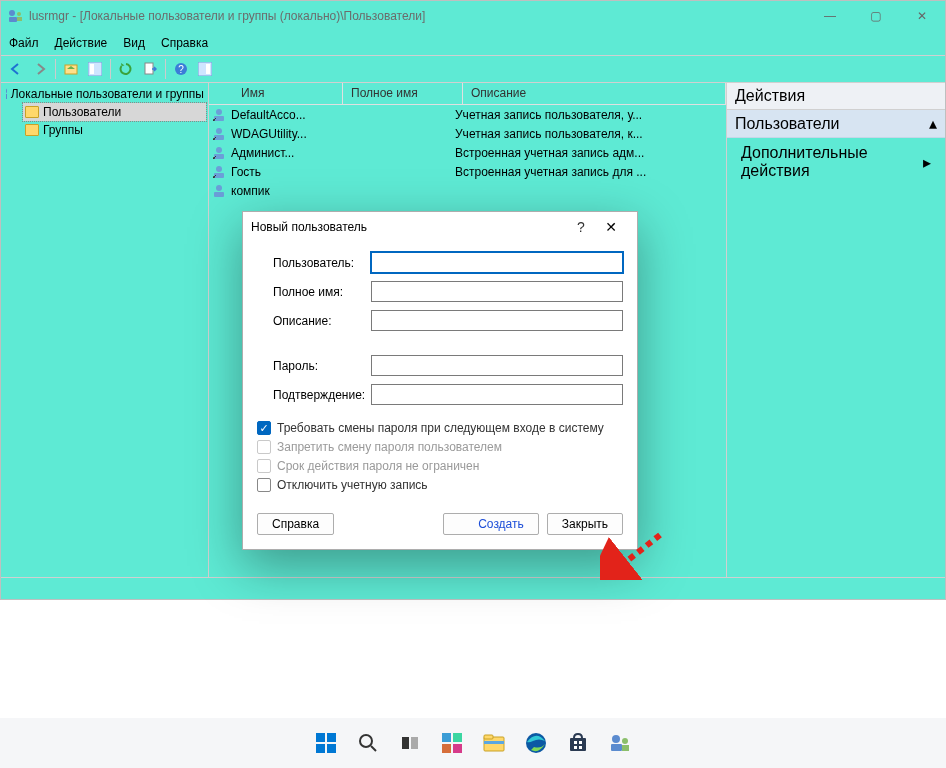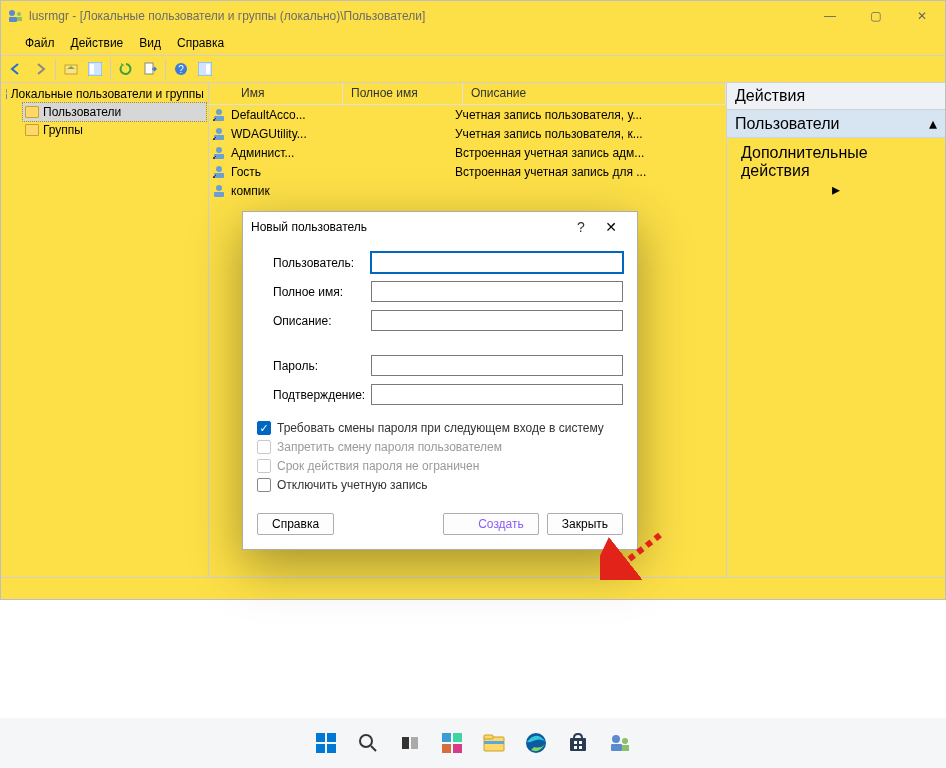--- a/index.html
+++ b/index.html
@@ -1,22 +1,22 @@
 <!DOCTYPE html>
 <html><head>
 <meta charset="utf-8">
 <style>
   * { box-sizing: border-box; font-family: "Segoe UI", Tahoma, sans-serif; }
   body { margin: 0; background: #fff; width: 946px; height: 768px; overflow: hidden; }
-  .window { width: 946px; height: 600px; border: 1px solid #bfbfbf; display: flex; flex-direction: column; background: #fde047; }
+  .window { width: 946px; height: 600px; border: 1px solid #bfbfbf; display: flex; flex-direction: column; background: #5eead4; }
   .titlebar { height: 30px; display: flex; align-items: center; padding: 0 0 0 6px; color: #6b6b6b; font-size: 12px; }
   .titlebar .icon { width: 16px; height: 16px; margin-right: 6px; }
   .winctrls { margin-left: auto; display: flex; }
   .winctrl { width: 46px; height: 30px; display: flex; align-items: center; justify-content: center; color: #666; font-size: 12px; }
-  .menubar { height: 24px; display: flex; align-items: center; padding: 0 16px; font-size: 12px; }
+  .menubar { height: 24px; display: flex; align-items: center; padding: 0 0; font-size: 12px; }
   .menubar span { padding: 2px 8px; cursor: default; }
   .toolbar { height: 28px; display: flex; align-items: center; border-top: 1px solid #d0d0d0; border-bottom: 1px solid #d0d0d0; padding: 0 4px; gap: 2px; }
   .toolbar .tb { width: 22px; height: 22px; display: flex; align-items: center; justify-content: center; }
   .toolbar .sep { width: 1px; height: 20px; background: #ccc; margin: 0 2px; }
   .body { flex: 1; display: flex; min-height: 0; }
   .tree { width: 208px; border-right: 1px solid #d0d0d0; font-size: 12px; padding: 2px; overflow: hidden; white-space: nowrap; }
   .tree-item { display: flex; align-items: center; height: 18px; padding: 0 2px; gap: 4px; }
   .tree-item.child { margin-left: 20px; }
   .tree-item.sel { background: #d7d7d7; outline: 1px dotted #888; }
   .folder-ico { width: 14px; height: 12px; background: #ffd86b; border: 1px solid #c9a227; border-radius: 1px; flex: none; }
@@ -29,21 +29,21 @@
   .listrows { font-size: 12px; }
   .row { display: flex; align-items: center; height: 19px; }
   .uicon { width: 16px; height: 16px; margin: 0 4px 0 2px; flex: none; position: relative; }
   .uicon svg { width: 16px; height: 16px; }
   .cname { width: 104px; white-space: nowrap; overflow: hidden; }
   .cfull { width: 120px; }
   .cdesc { flex: 1; white-space: nowrap; overflow: hidden; }
   .actions { width: 218px; font-size: 16px; display: flex; flex-direction: column; }
   .actions .ahead { background: #eef1f5; border-bottom: 1px solid #d0d0d0; padding: 4px 8px; font-weight: 400; }
   .actions .asel { background: #d7e4f2; padding: 4px 8px; display: flex; align-items: center; justify-content: space-between; border-bottom: 1px solid #c6d6e8;}
-  .actions .aitem { padding: 6px 14px; display: flex; align-items: center; justify-content: space-between; flex-direction: column; }
+  .actions .aitem { padding: 6px 14px; display: flex; align-items: center; justify-content: space-between; }
   .statusbar { height: 22px; border-top: 1px solid #d0d0d0; }
 
   
   .dialog { position: absolute; left: 242px; top: 211px; width: 396px; background: #fff; border: 1px solid #adadad; box-shadow: 0 16px 48px rgba(0,0,0,.35); font-size: 12px; }
   .dlg-title { height: 30px; display: flex; align-items: center; padding: 0 8px; font-size: 12px; }
   .dlg-title .spacer { flex: 1; }
   .dlg-title .hbtn { width: 24px; text-align: center; color: #333; font-size: 14px; }
   .dlg-title .xbtn { width: 36px; text-align: center; font-size: 14px; }
   .dlg-body { padding: 10px 14px 8px; }
   .formrow { display: flex; align-items: center; margin-bottom: 8px; }
@@ -52,21 +52,21 @@
   .formrow input.focus { border: 1px solid #0067c0; outline: 1px solid #0067c0; }
   .gap { height: 16px; }
   .chkrow { display: flex; align-items: center; margin-bottom: 5px; gap: 6px; color: #333; }
   .chkrow.disabled { color: #9a9a9a; }
   .chk { width: 14px; height: 14px; border: 1px solid #888; border-radius: 2px; display: flex; align-items: center; justify-content: center; font-size: 11px; color: #fff; flex: none; }
   .chk.checked { background: #0067c0; border-color: #0067c0; }
   .chk.disabled { border-color: #c9c9c9; }
   .dlg-buttons { display: flex; padding: 8px 14px 14px; gap: 8px; }
   .dlg-buttons .push { margin-left: auto; }
   .btn { border: 1px solid #adadad; background: #fdfdfd; padding: 3px 14px; font-size: 12px; border-radius: 2px; min-width: 70px; text-align: center; }
-  .btn.disabled { color: #8b5cf6; padding-left: 34px; }
+  .btn.disabled { color: #1d4ed8; padding-left: 34px; }
 
   
   .arrow { position: absolute; left: 600px; top: 530px; width: 70px; height: 50px; }
 
   
   .taskbar { position: absolute; left: 0; top: 718px; width: 946px; height: 50px; background: #f5f6f8; display: flex; align-items: center; justify-content: center; gap: 14px; }
   .taskbar .ti { width: 28px; height: 28px; display: flex; align-items: center; justify-content: center; }
 
 </style>
 </head>

